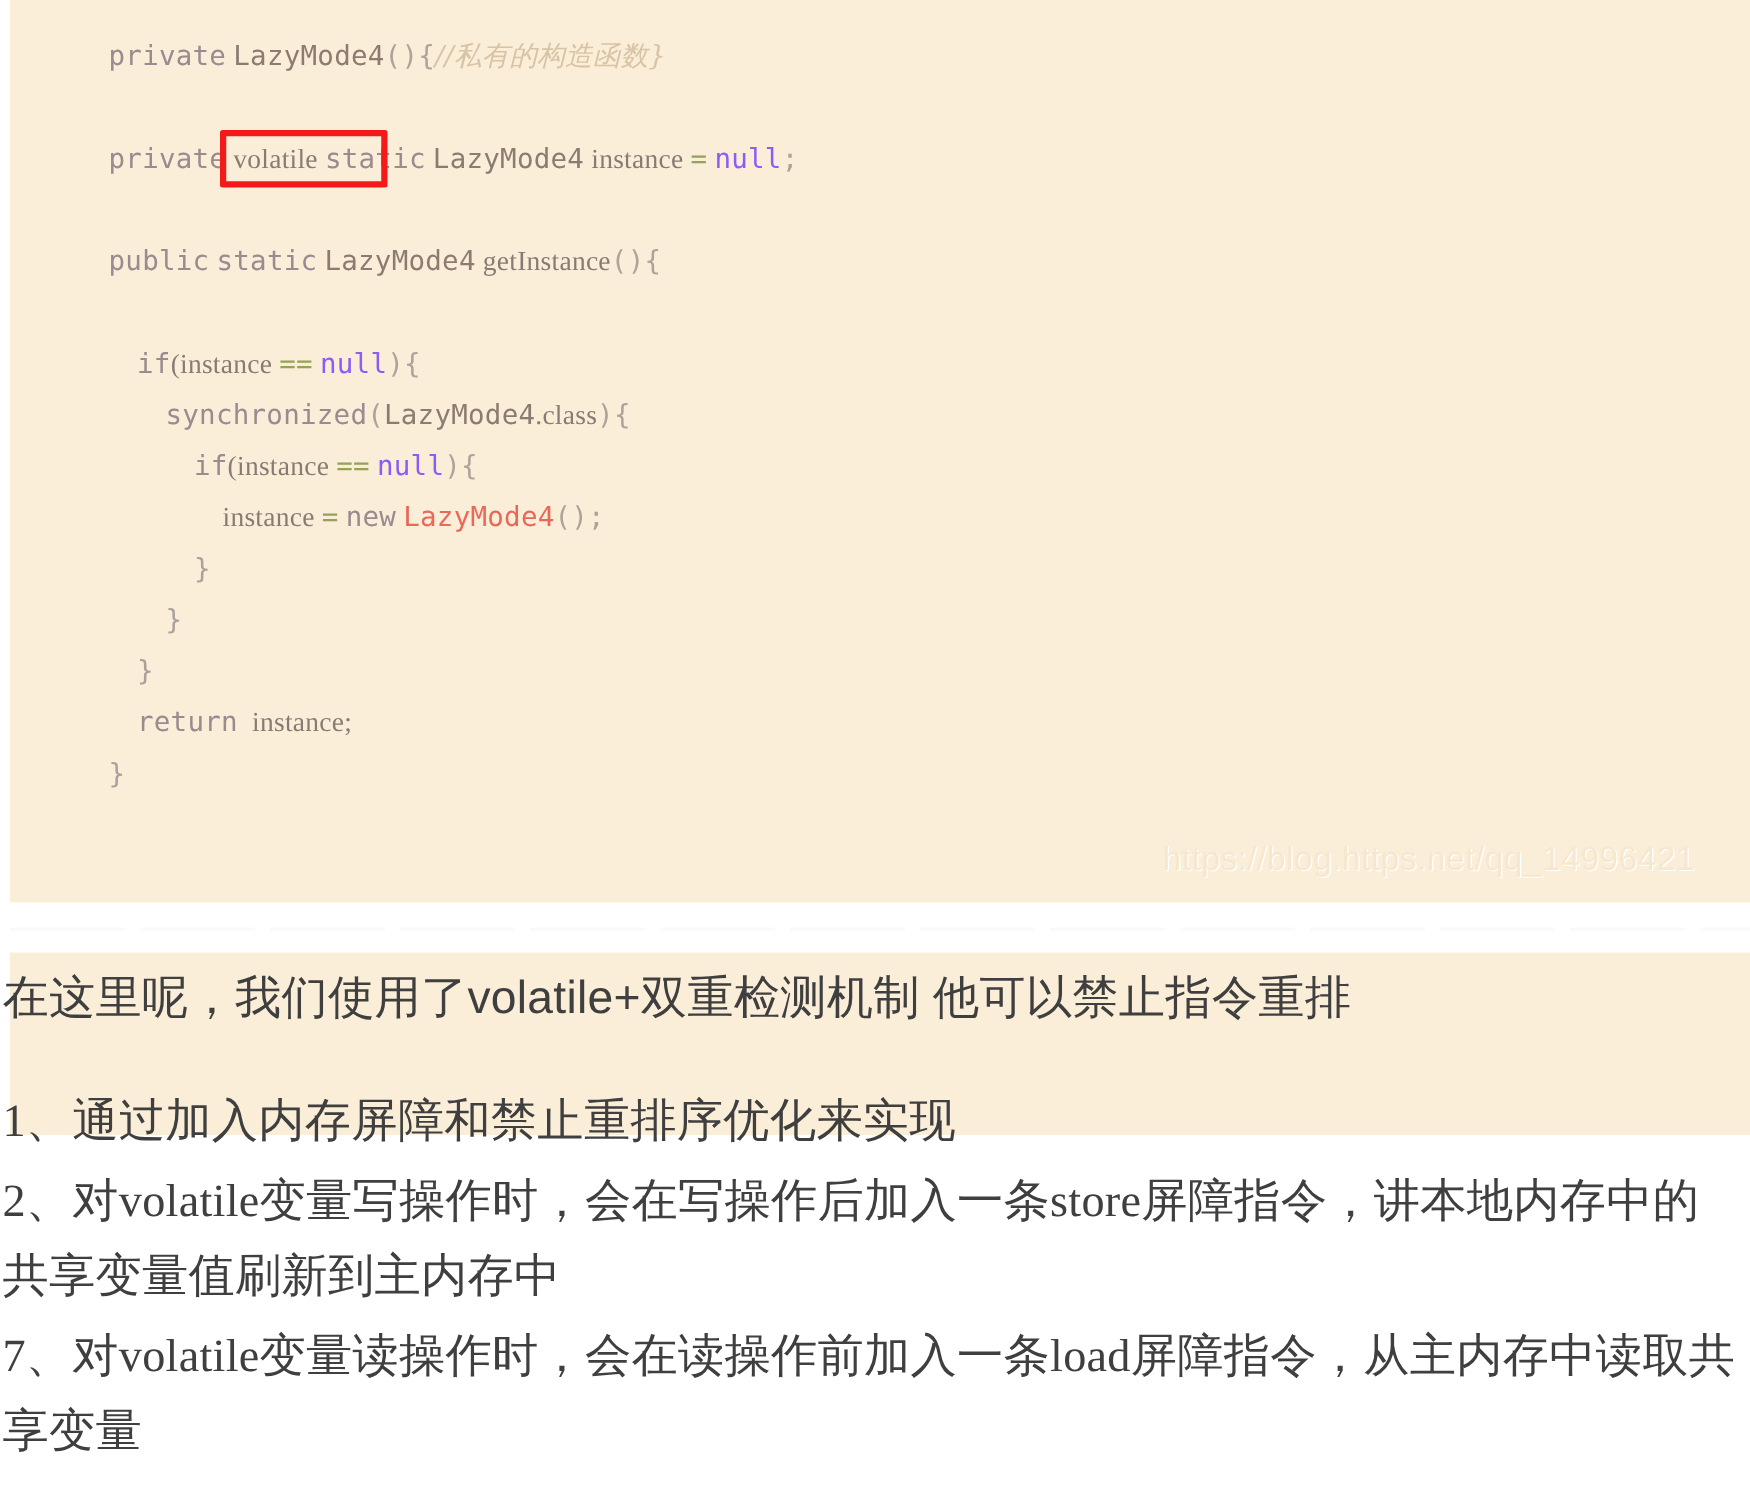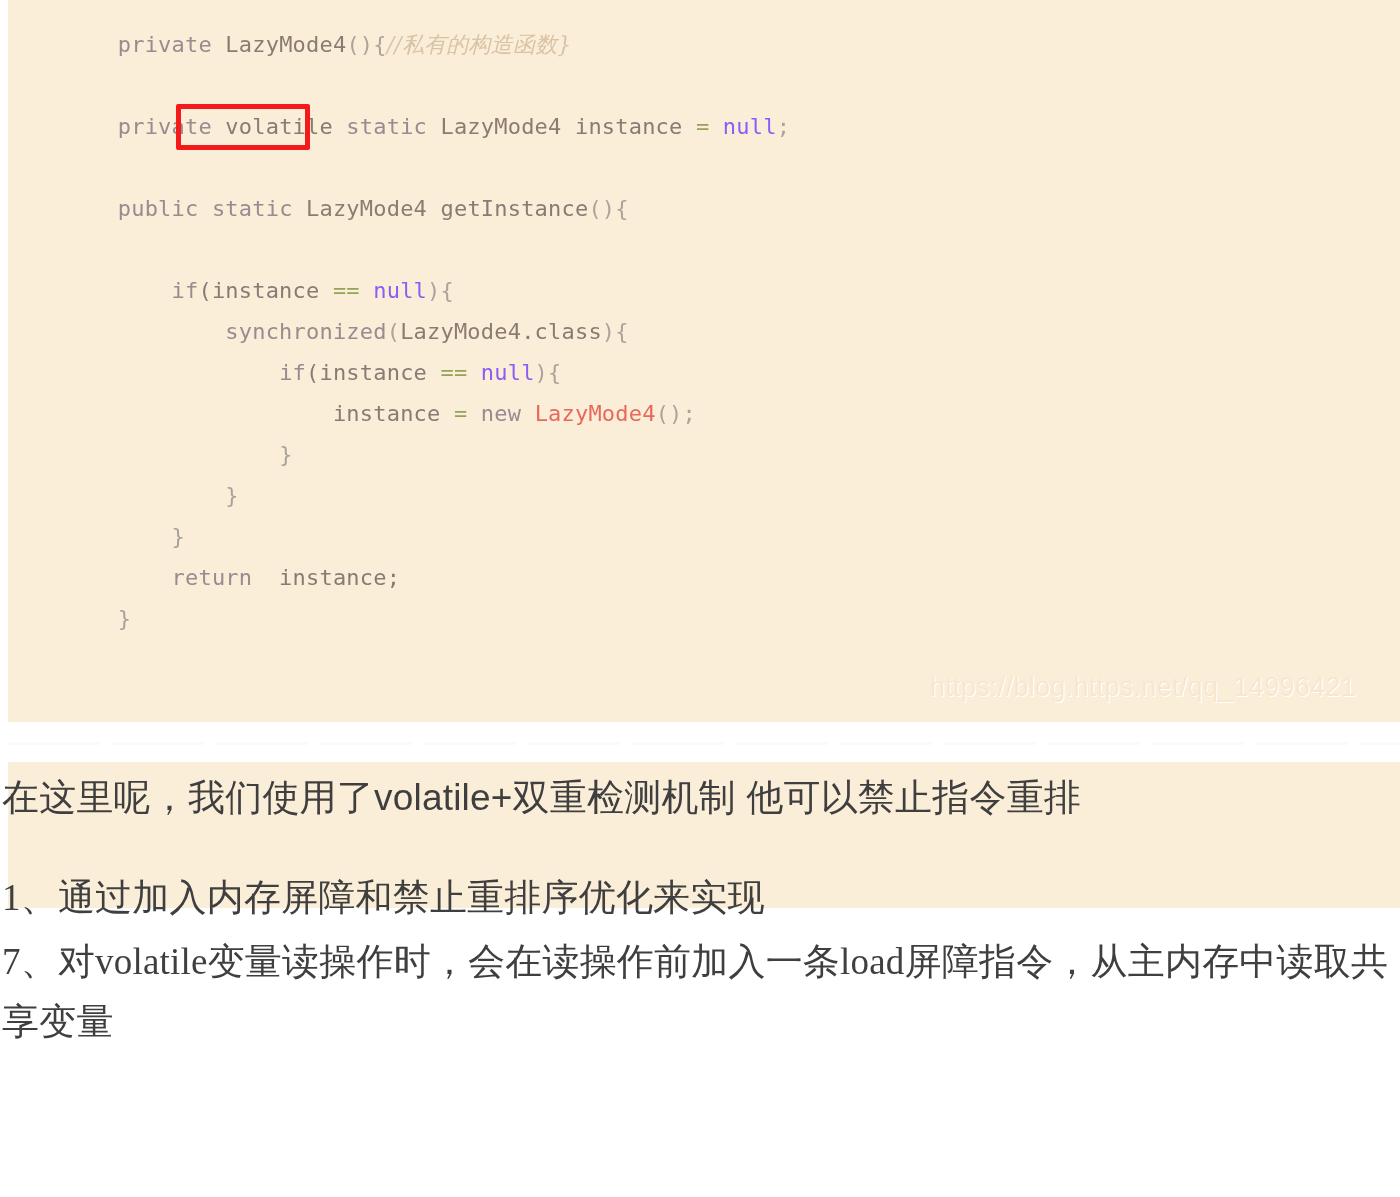--- a/index.html
+++ b/index.html
@@ -37,21 +37,21 @@
     color: #8d7b72;
     white-space: pre;
   }
   .code-line {
     position: absolute;
     left: 0;
     white-space: pre;
     letter-spacing: 0.2px;
   }
   .kw      { color: #9b8a90; }
-  .plain   { color: #8a7a74; }
+  .plain   { color: #8a7a74; font-family: Liberation Serif, serif; }
   .type    { color: #8d7b72; }
   .cls-red { color: #e8685a; }
   .op-eq   { color: #95a35a; }
   .nullv   { color: #8b5cf6; }
   .punct   { color: #b0a29a; }
   .brace   { color: #a9a19c; }
   .comment {
     color: #d9c3a5;
     font-style: italic;
     font-family: "DejaVu Serif", serif;
@@ -133,14 +133,15 @@
   <div class="vol-box"></div>
   <div class="watermark">https://blog.https.net/qq_14996421</div>
 </div>
 
 <div class="sep-band"></div>
 <div class="sep-dashes"></div>
 
 <div class="prose">
   <p class="para lead">在这里呢，我们使用了volatile+双重检测机制 他可以禁止指令重排</p>
   <p class="para item">1、通过加入内存屏障和禁止重排序优化来实现</p>
+  <p class="para item item-wrap">2、对volatile变量写操作时，会在写操作后加入一条store屏障指令，讲本地内存中的共享变量值刷新到主内存中</p>
   <p class="para item item-wrap">7、对volatile变量读操作时，会在读操作前加入一条load屏障指令，从主内存中读取共享变量</p>
 </div>
 
 </body></html>

